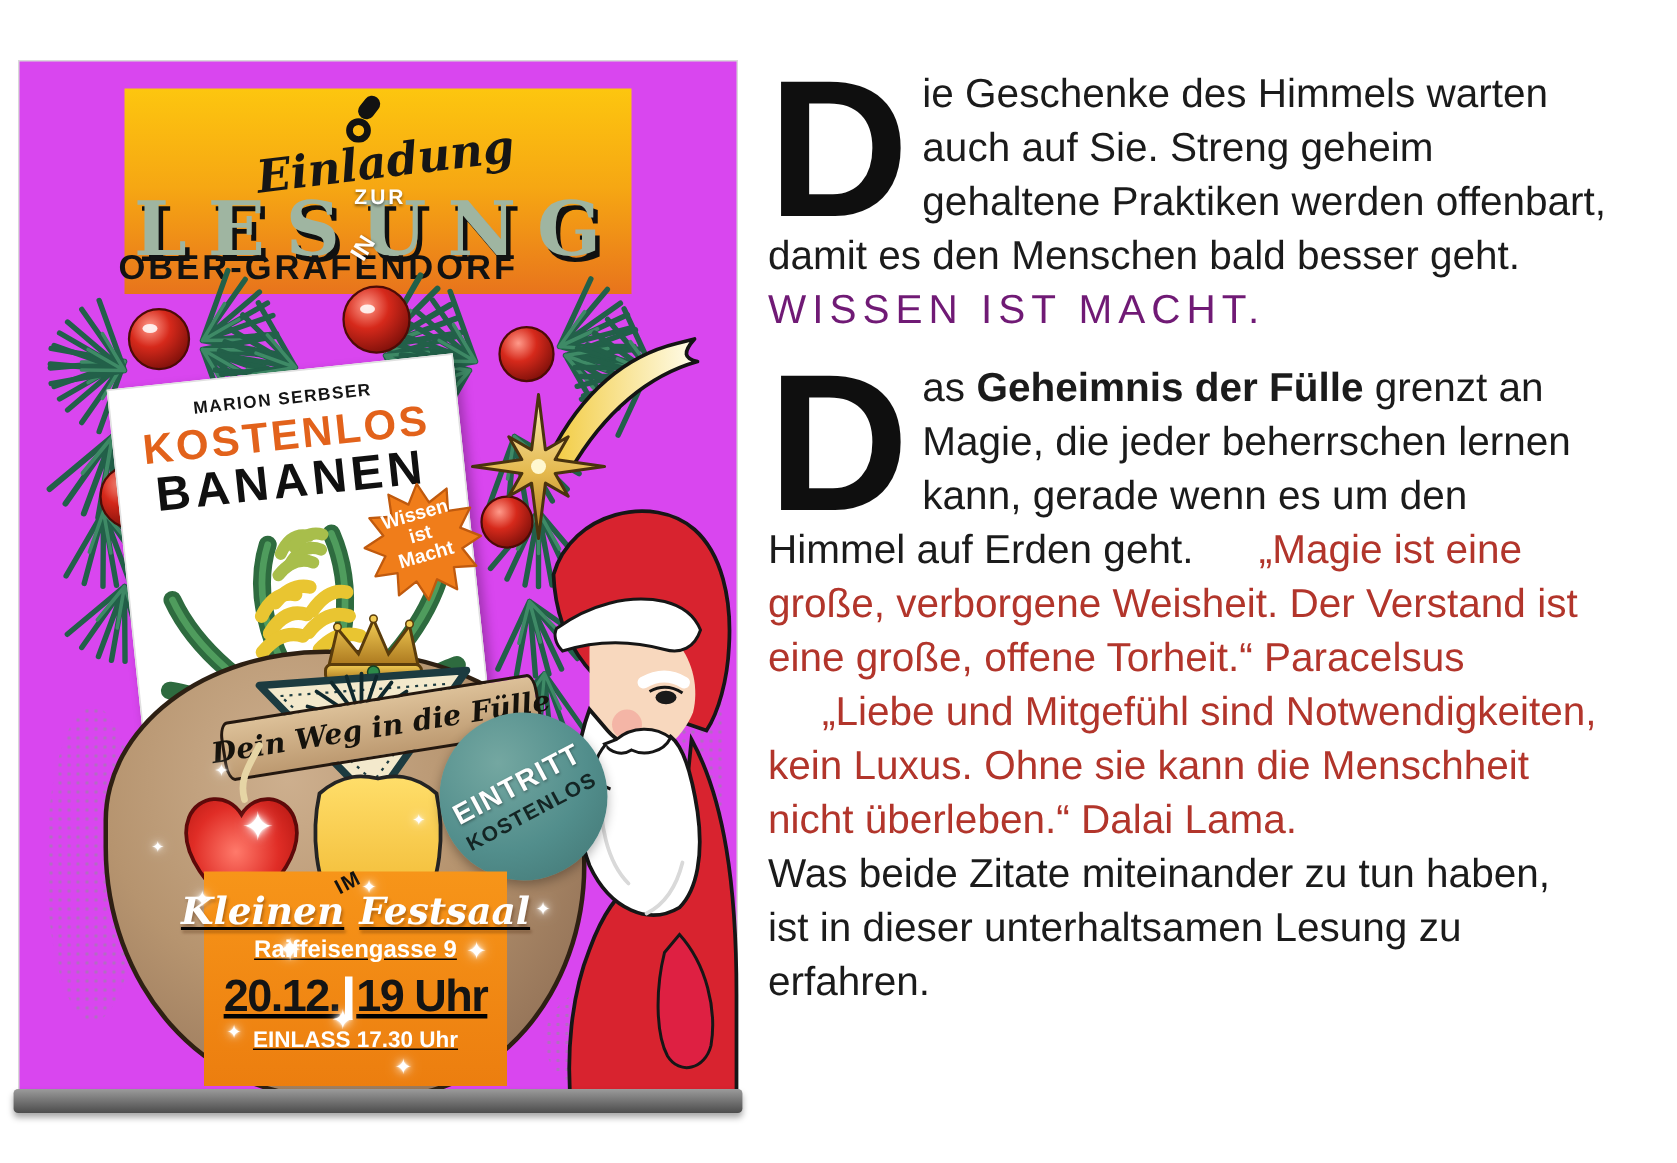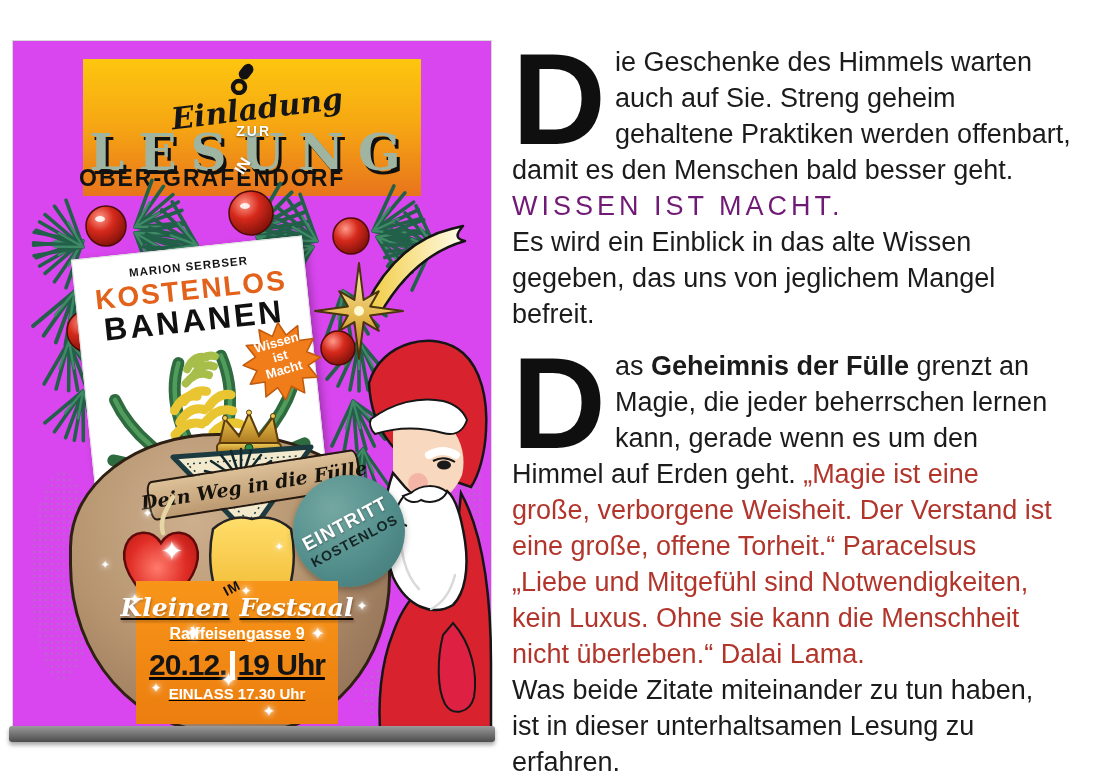--- a/index.html
+++ b/index.html
@@ -108,21 +108,21 @@
 
   
   .article { position:absolute; left:512px; top:44px; width:582px; color:#1b1b1b; }
   .para { font-size:27px; line-height:36px; }
   .pre { white-space:pre-line; }
   .dropcap { float:left; font-size:130px; line-height:0.8; font-weight:700;
              margin:3px 9px 0 0; color:#0f0f0f; }
   .slogan { font-size:27px; line-height:36px; font-weight:400; letter-spacing:4px;
             color:#701a75; }
   .p2 { margin-top:16px; }
-  .red { color:#B2352B; }
+  .red { color:#B2352B;margin-left:36px; }
   b { font-weight:700; }
 </style>
 </head>
 <body>
 
 <div class="stage">
 
   <div class="poster">
 
     <svg class="art" viewBox="0 0 480 700">
@@ -389,23 +389,20 @@
 
     <div class="poster-shadow"></div>
   </div>
 
   <div class="article">
     <p class="para"><span class="dropcap">D</span><span class="pre">ie Geschenke des Himmels warten
 auch auf Sie. Streng geheim
 gehaltene Praktiken werden offenbart,
 damit es den Menschen bald besser geht.</span></p>
     <h2 class="slogan">WISSEN IST MACHT.</h2>
-    <p class="para pre">Es wird ein Einblick in das alte Wissen
-gegeben, das uns von jeglichem Mangel
-befreit.</p>
     <p class="para p2"><span class="dropcap">D</span><span class="pre">as </span><b class="pre">Geheimnis der Fülle</b><span class="pre"> grenzt an
 Magie, die jeder beherrschen lernen
 kann, gerade wenn es um den
 Himmel auf Erden geht. </span><span class="red pre">„Magie ist eine
 große, verborgene Weisheit. Der Verstand ist
 eine große, offene Torheit.“ Paracelsus
 </span><span class="red pre">„Liebe und Mitgefühl sind Notwendigkeiten,
 kein Luxus. Ohne sie kann die Menschheit
 nicht überleben.“ Dalai Lama.</span></p>
     <p class="para pre">Was beide Zitate miteinander zu tun haben,

